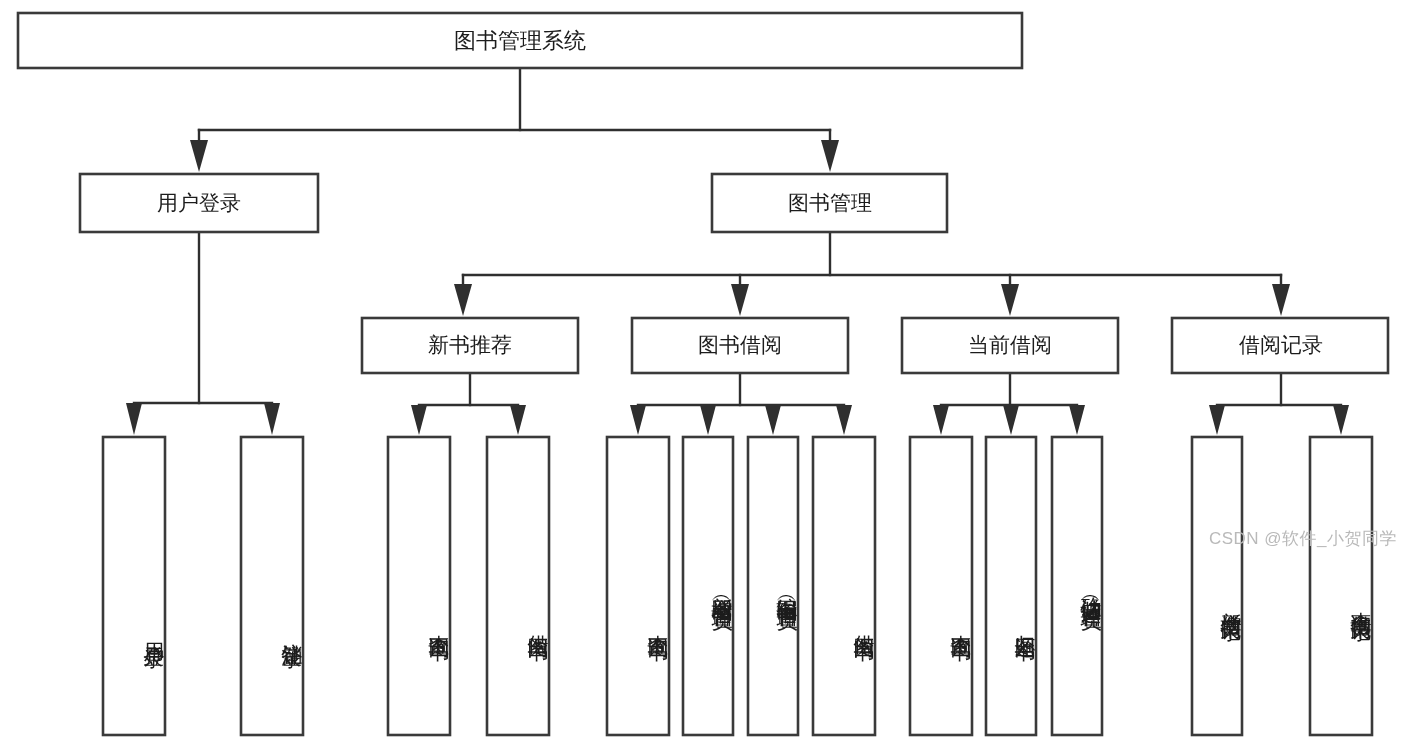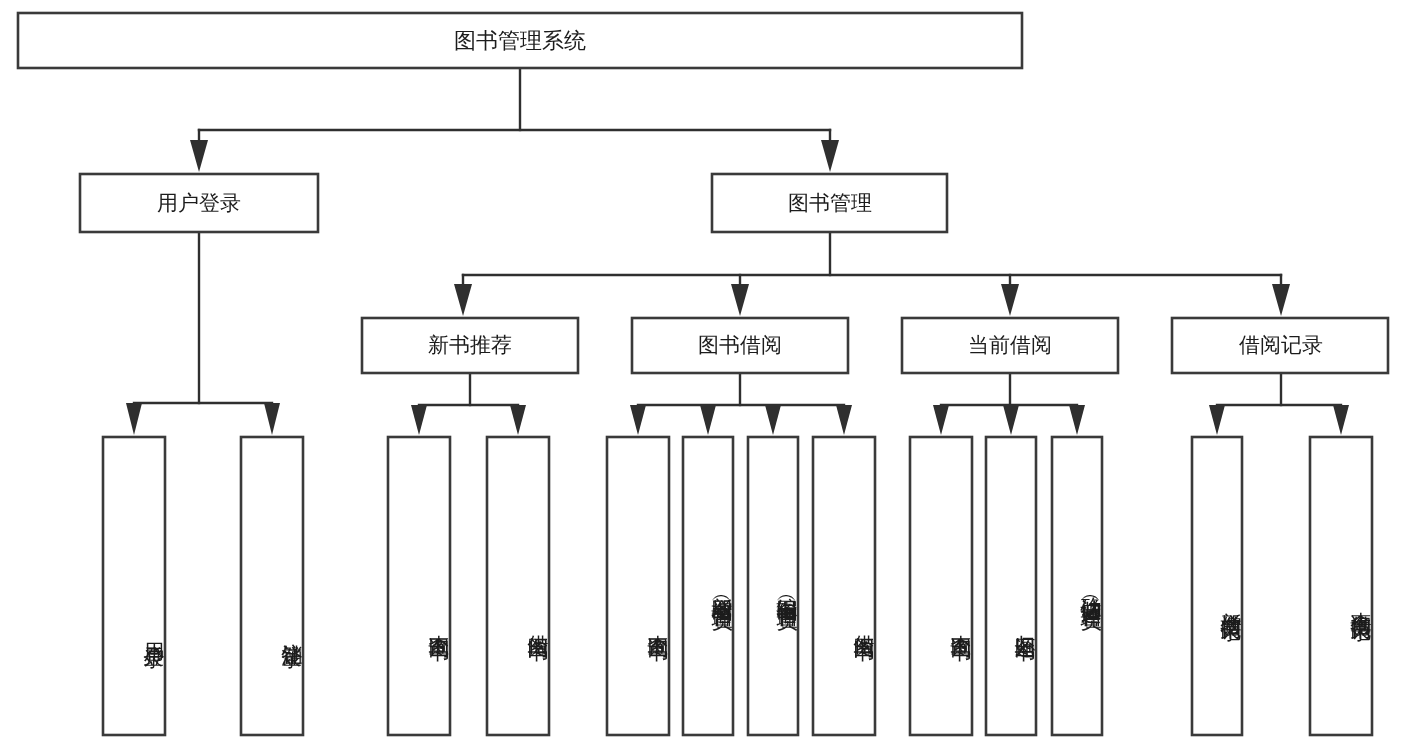--- a/index.html
+++ b/index.html
@@ -208,13 +208,14 @@
   <div class="vert-label-wrap" style="left:607px; top:509px;  width:62px; height:226px;">查询图书</div>
   <div class="vert-label-wrap" style="left:683px; top:443px;  width:50px; height:292px;">新增图书（管理员）</div>
   <div class="vert-label-wrap" style="left:748px; top:443px;  width:50px; height:292px;">编辑图书（管理员）</div>
   <div class="vert-label-wrap" style="left:813px; top:509px;  width:62px; height:226px;">借阅图书</div>
   <div class="vert-label-wrap" style="left:910px; top:509px;  width:62px; height:226px;">查询图书</div>
   <div class="vert-label-wrap" style="left:986px; top:509px;  width:50px; height:226px;">归还图书</div>
   <div class="vert-label-wrap" style="left:1052px; top:443px; width:50px; height:292px;">确认归还（管理员）</div>
   <div class="vert-label-wrap" style="left:1192px; top:467px; width:50px; height:268px;">新增借阅记录</div>
   <div class="vert-label-wrap" style="left:1310px; top:467px; width:62px; height:268px;">查询借阅记录</div>
 
+  <div class="watermark">CSDN @软件_小贺同学</div>
 </div>
 
 </body></html>

